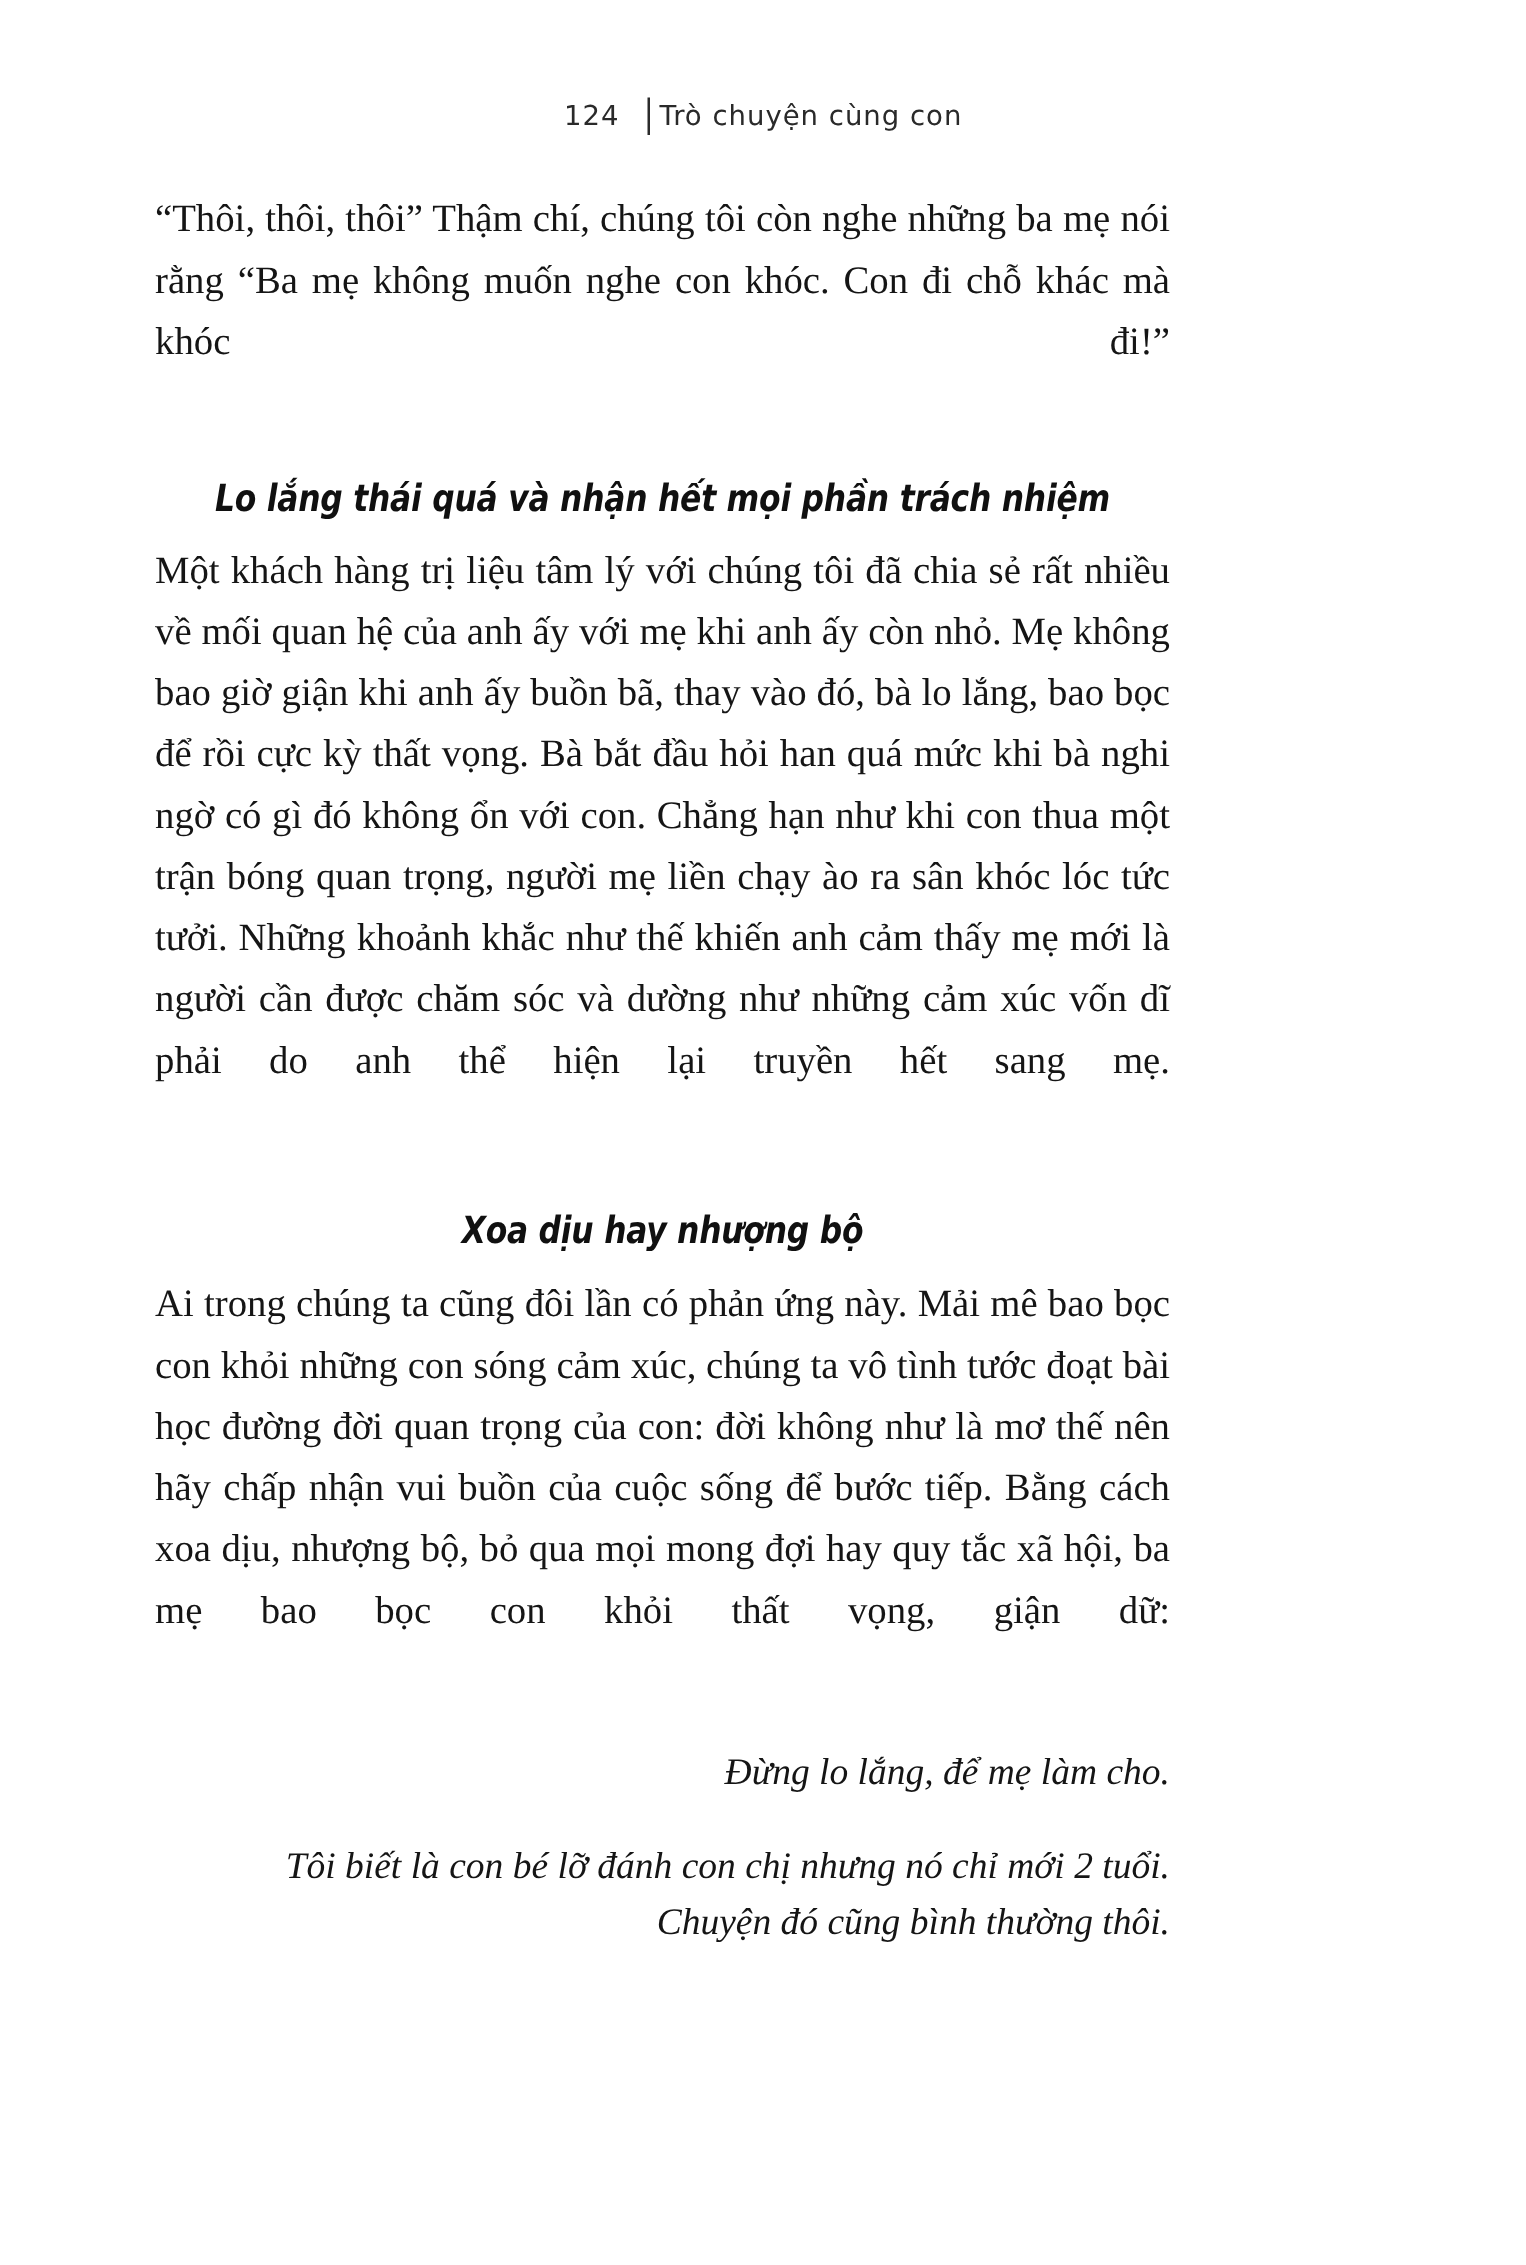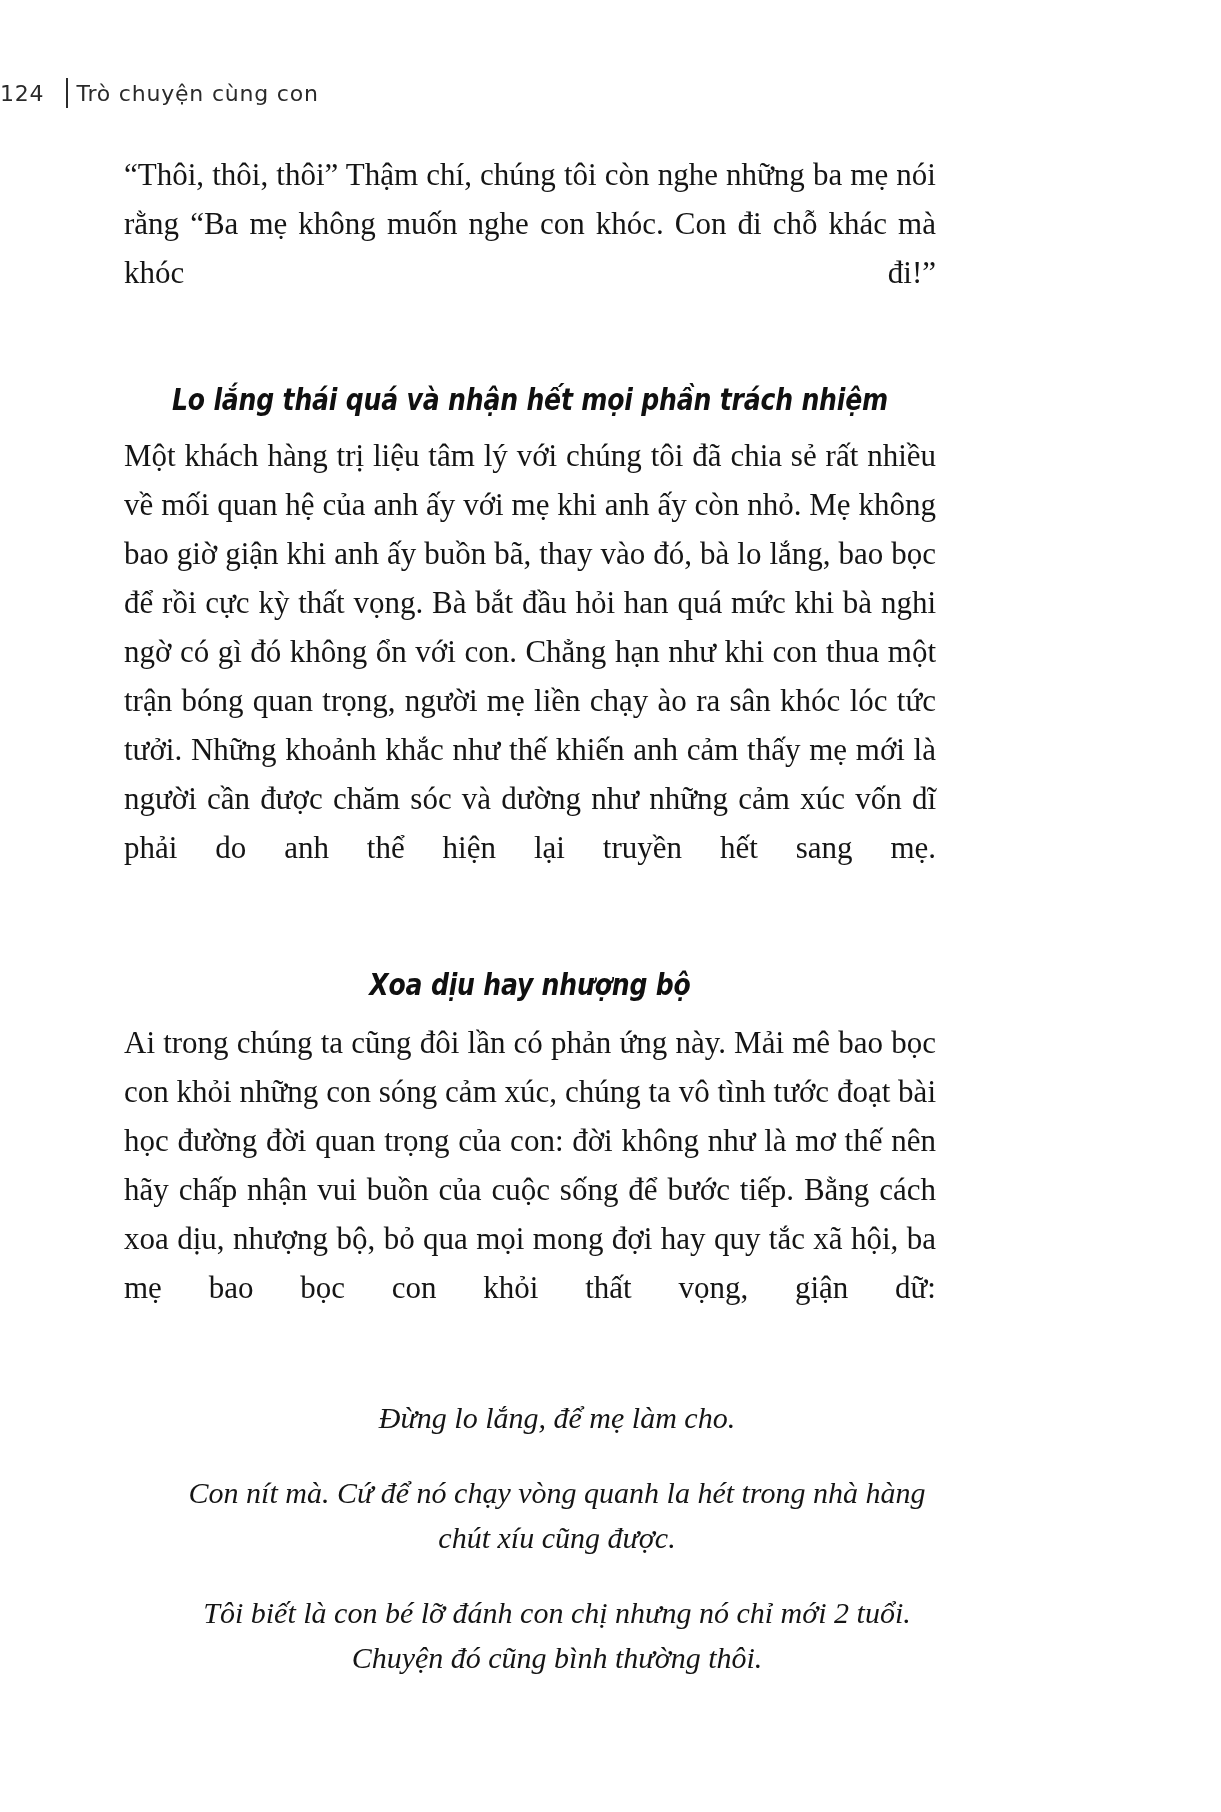--- a/index.html
+++ b/index.html
@@ -19,21 +19,21 @@
     color: #151515;
   }
 
   
   .running-header {
     position: absolute;
     top: 78px;
     left: 0;
     width: 100%;
     display: flex;
-    justify-content: flex-start;
+    justify-content: center;
     align-items: center;
     font-family: "DejaVu Sans", "Liberation Sans", sans-serif;
     font-size: 22px;
     letter-spacing: 0.8px;
     color: #2a2a2a;
   }
   .running-header .page-num {
     padding-right: 22px;
   }
   .running-header .rule {
@@ -96,21 +96,21 @@
   .quote-block {
     margin-top: 34px;
     padding-left: 54px;
   }
 
   p.quote-line {
     margin: 0 0 30px 0;
     font-style: italic;
     font-size: 30px;
     line-height: 45px;
-    text-align: center;
+    text-align: right;
     color: #151515;
   }
 
   p.quote-line:last-child {
     margin-bottom: 0;
   }
 </style>
 </head>
 <body>
 
@@ -129,19 +129,18 @@
     <h2 class="section-heading">Lo lắng thái quá và nhận hết mọi phần trách nhiệm</h2>
 
     <p class="body">Một khách hàng trị liệu tâm lý với chúng tôi đã chia sẻ rất nhiều về mối quan hệ của anh ấy với mẹ khi anh ấy còn nhỏ. Mẹ không bao giờ giận khi anh ấy buồn bã, thay vào đó, bà lo lắng, bao bọc để rồi cực kỳ thất vọng. Bà bắt đầu hỏi han quá mức khi bà nghi ngờ có gì đó không ổn với con. Chẳng hạn như khi con thua một trận bóng quan trọng, người mẹ liền chạy ào ra sân khóc lóc tức tưởi. Những khoảnh khắc như thế khiến anh cảm thấy mẹ mới là người cần được chăm sóc và dường như những cảm xúc vốn dĩ phải do anh thể hiện lại truyền hết sang mẹ.</p>
 
     <h2 class="section-heading second">Xoa dịu hay nhượng bộ</h2>
 
     <p class="body">Ai trong chúng ta cũng đôi lần có phản ứng này. Mải mê bao bọc con khỏi những con sóng cảm xúc, chúng ta vô tình tước đoạt bài học đường đời quan trọng của con: đời không như là mơ thế nên hãy chấp nhận vui buồn của cuộc sống để bước tiếp. Bằng cách xoa dịu, nhượng bộ, bỏ qua mọi mong đợi hay quy tắc xã hội, ba mẹ bao bọc con khỏi thất vọng, giận dữ:</p>
 
     <div class="quote-block">
       <p class="quote-line">Đừng lo lắng, để mẹ làm cho.</p>
-      <p class="quote-line">Con nít mà. Cứ để nó chạy vòng quanh la hét trong nhà hàng chút xíu cũng được.</p>
       <p class="quote-line">Tôi biết là con bé lỡ đánh con chị nhưng nó chỉ mới 2 tuổi. Chuyện đó cũng bình thường thôi.</p>
     </div>
 
   </div>
 
 </div>
 
 </body></html>

